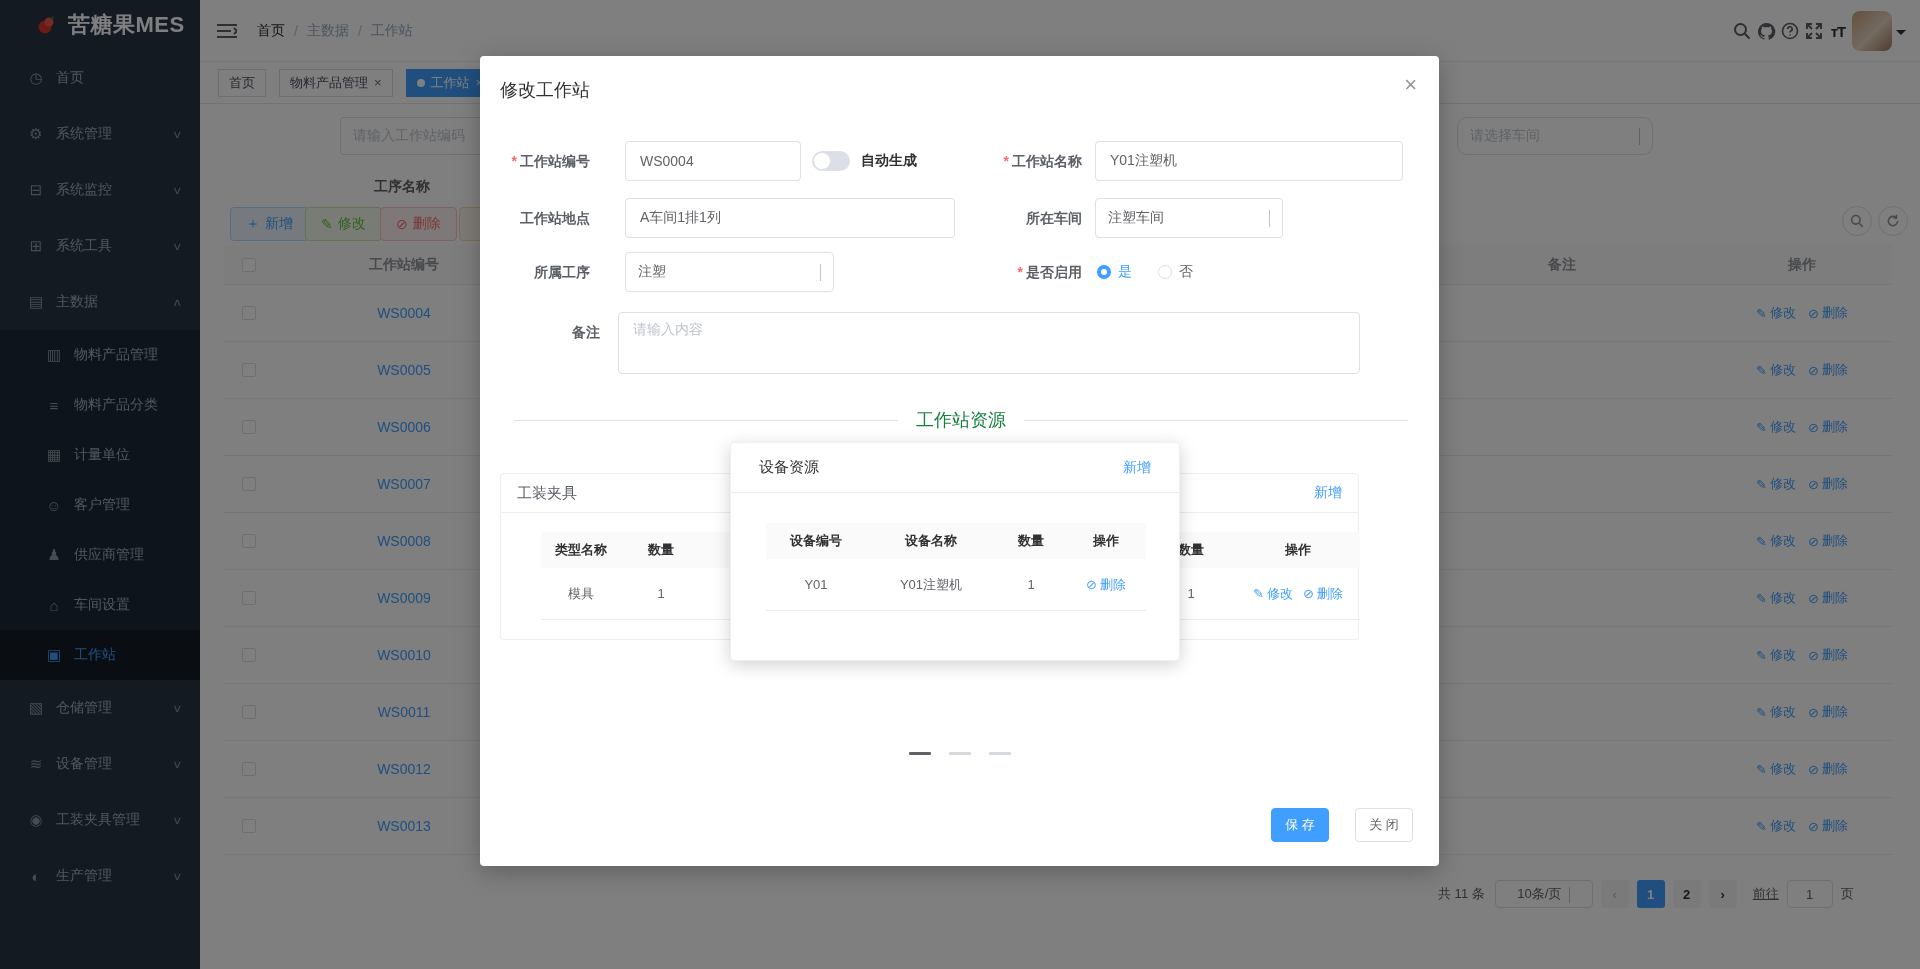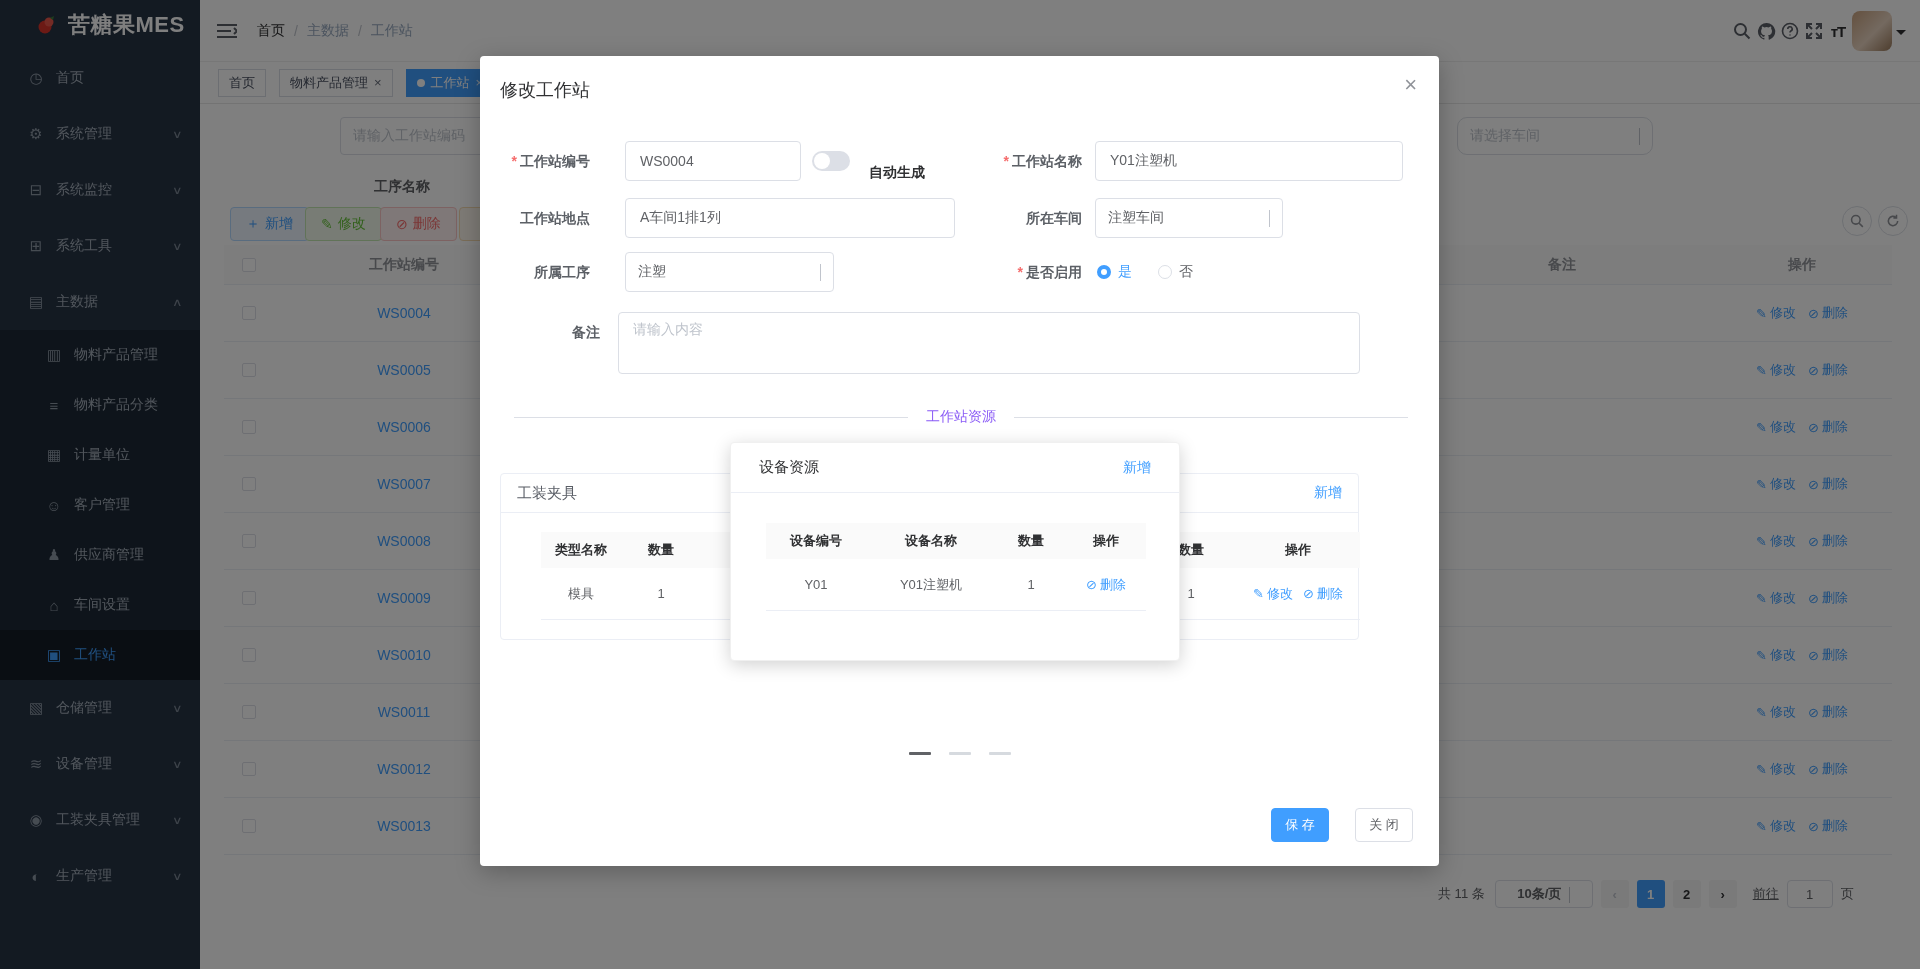--- a/index.html
+++ b/index.html
@@ -61,21 +61,21 @@
   .gc-code { width:260px; text-align:center; }
   .gc-flex { flex:1; }
   .gc-remark { width:300px; text-align:center; }
   .gc-ops { width:180px; text-align:center; display:flex; justify-content:center; gap:12px; }
   .checkbox { width:14px; height:14px; border:1px solid #dcdfe6; border-radius:2px; background:#fff; cursor:pointer; }
   .code-link { color:#409eff; cursor:pointer; }
   .op-link { color:#409eff; cursor:pointer; display:inline-flex; align-items:center; gap:3px; font-size:13px; }
 
   .pager { position:absolute; left:1238px; top:776px; height:28px; display:flex; align-items:center; gap:8px; color:#606266; font-size:13px; }
   .pg-total { margin-right:2px; }
-  .pg-size { width:98px; height:28px; border:1px solid #dcdfe6; border-radius:4px; display:flex; align-items:center; justify-content:center; gap:8px; cursor:pointer;font-weight:bold; }
+  .pg-size { width:98px; height:28px; border:1px solid #dcdfe6; border-radius:4px; display:flex; align-items:center; justify-content:center; gap:8px; cursor:pointer; }
   .pg-btn { width:28px; height:28px; background:#f4f4f5; border-radius:3px; display:flex; align-items:center; justify-content:center; color:#c0c4cc; font-weight:bold; cursor:pointer; }
   .pg-num { width:28px; height:28px; background:#f4f4f5; border-radius:3px; display:flex; align-items:center; justify-content:center; color:#303133; font-weight:bold; cursor:pointer; }
   .pg-num.on { background:#409eff; color:#fff; }
   .pg-next { color:#303133; }
   .pg-goto { width:46px; height:28px; border:1px solid #dcdfe6; border-radius:4px; text-align:center; font-size:13px; color:#606266; }
 
   
   .overlay { position:absolute; inset:0; background:rgba(0,0,0,.5); z-index:50; }
   .modal { position:absolute; left:480px; top:56px; width:959px; height:810px; background:#fff; border-radius:4px; box-shadow:0 6px 24px rgba(0,0,0,.25); z-index:60; }
   .m-title { position:absolute; left:20px; top:22px; font-size:18px; color:#303133; }
@@ -90,21 +90,21 @@
   .sw-label { position:absolute; line-height:40px; color:#303133; font-weight:bold; }
   .radio-grp { position:absolute; display:flex; align-items:center; gap:26px; height:40px; }
   .radio { display:flex; align-items:center; gap:7px; cursor:pointer; color:#606266; }
   .rdot { width:14px; height:14px; border-radius:50%; border:1px solid #dcdfe6; background:#fff; }
   .radio.on { color:#409eff; }
   .radio.on .rdot { border:4px solid #409eff; }
   .m-textarea { position:absolute; border:1px solid #dcdfe6; border-radius:4px; padding:8px 14px; font-size:14px; color:#606266; font-family:inherit; resize:none; }
   .m-textarea::placeholder { color:#bfc4cc; }
   .divider { position:absolute; left:34px; width:894px; display:flex; align-items:center; }
   .divider::before,.divider::after { content:""; flex:1; height:1px; background:#dcdfe6; }
-  .div-text { padding:0 18px; color:#8b5cf6; font-size:14px; }
+  .div-text { padding:0 18px; color:#15803d; font-size:18px; }
 
   .rcard { position:absolute; background:#fff; border:1px solid #ebeef5; border-radius:4px; height:167px; }
   .rcard-head { height:39px; border-bottom:1px solid #ebeef5; display:flex; align-items:center; padding:0 16px; color:#5a5e66; font-size:15px; }
   .add-link { margin-left:auto; color:#409eff; font-size:14px; cursor:pointer; }
   .mini-table { position:absolute; font-size:13px; }
   .mt-row { display:flex; align-items:center; }
   .mt-head { height:36px; background:#fafafa; color:#303133; font-weight:bold; }
   .mt-body { height:52px; border-bottom:1px solid #ebeef5; color:#606266; }
   .mt-cell { text-align:center; display:flex; align-items:center; justify-content:center; gap:10px; }
 
@@ -469,21 +469,21 @@
 
 <div class="overlay"></div>
 
 <div class="modal">
   <div class="m-title">修改工作站</div>
   <div class="m-close">×</div>
 
   <label class="m-label" style="left:0;top:85px;width:110px;"><span class="req">*</span><span>工作站编号</span></label>
   <input class="m-input" style="left: 145px; top: 85px; width: 176px;" value="WS0004">
   <span class="switch" style="left:332px;top:95px;"></span>
-  <span class="sw-label" style="left:381px;top:96px;margin-left:8px;">自动生成</span>
+  <span class="sw-label" style="left:381px;top:84px;">自动生成</span>
   <label class="m-label" style="left:480px;top:85px;width:122px;"><span class="req">*</span><span>工作站名称</span></label>
   <input class="m-input" style="left: 615px; top: 85px; width: 308px;" value="Y01注塑机">
 
   <label class="m-label" style="left:0;top:142px;width:110px;">工作站地点</label>
   <input class="m-input" style="left: 145px; top: 142px; width: 330px;" value="A车间1排1列">
   <label class="m-label" style="left:480px;top:142px;width:122px;">所在车间</label>
   <div class="m-select" style="left:615px;top:142px;width:188px;">
     <span>注塑车间</span>
     <span class="chev-wrap"><span class="chev"></span></span>
   </div>

